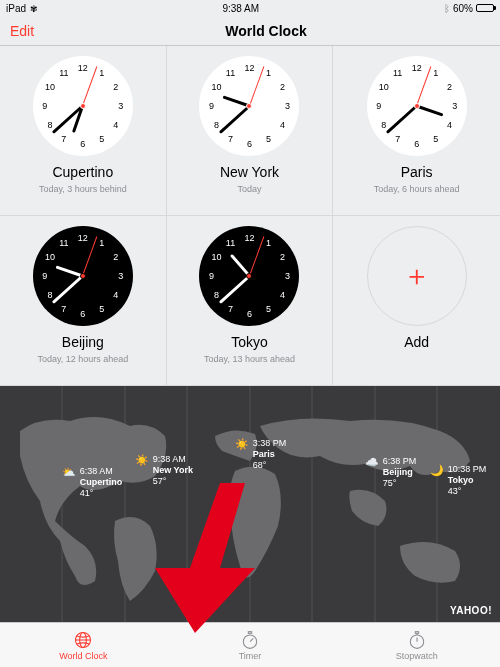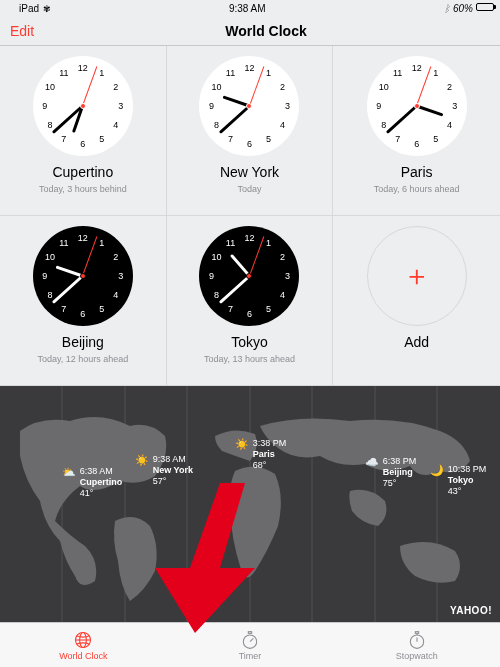--- a/index.html
+++ b/index.html
@@ -14,22 +14,22 @@
 .status-bar {
   height: 16px;
   background: #eceef0;
   display: flex;
   align-items: center;
   justify-content: space-between;
   padding: 0 6px;
   font-size: 10px;
   color: #000;
 }
-.status-left { display: flex; gap: 4px; align-items: center; margin-left: 13px; }
-.status-right { display: flex; gap: 3px; align-items: flex-start; font-style: italic; }
+.status-left { display: flex; gap: 4px; align-items: center; }
+.status-right { display: flex; gap: 3px; align-items: center; }
 .wifi-icon::before { content: "✾"; font-size: 9px; }
 .bt-icon::before { content: "ᛒ"; font-size: 10px; opacity: .5; }
 .battery {
   width: 18px; height: 8px; border: 1px solid #000; border-radius: 2px;
   position: relative;
 }
 .battery::after {
   content: ""; position: absolute; right: -3px; top: 1px; width: 2px; height: 4px;
   background: #000; border-radius: 0 1px 1px 0;
 }

